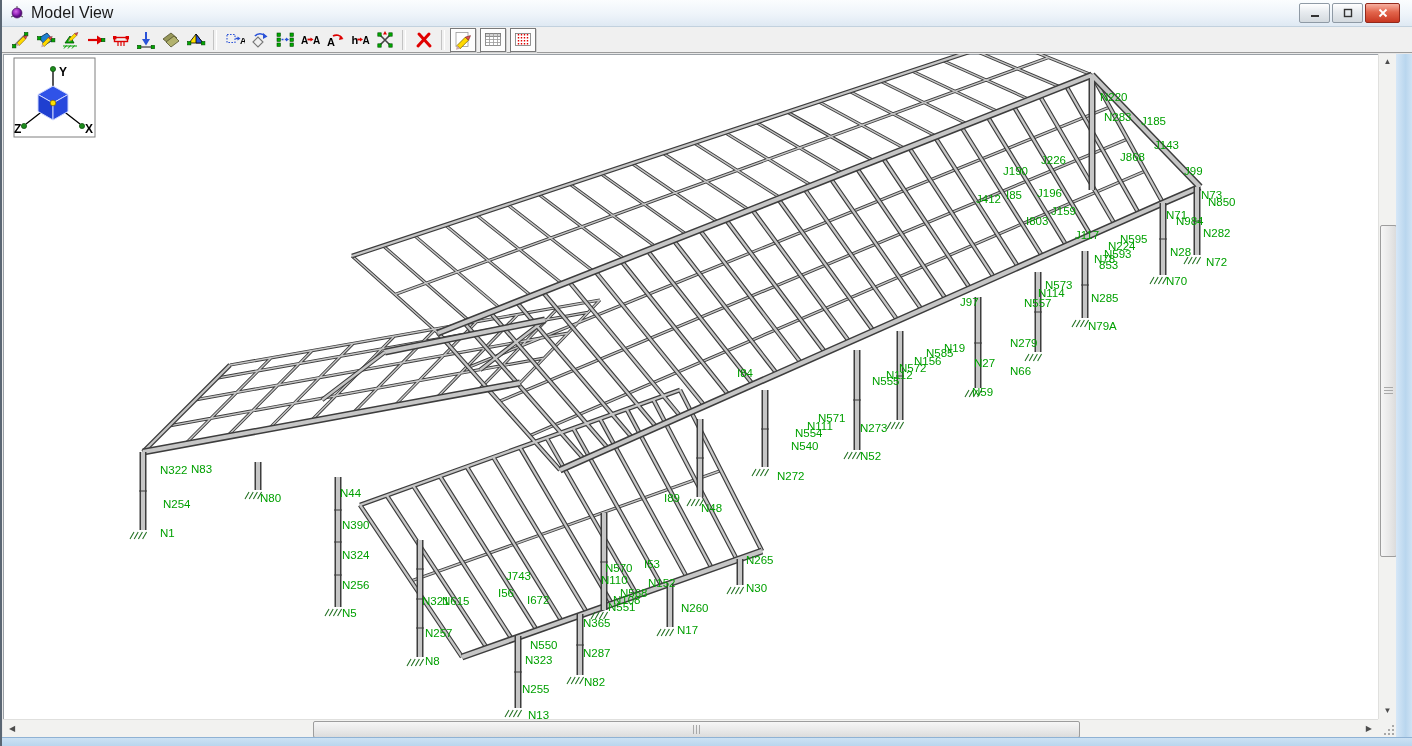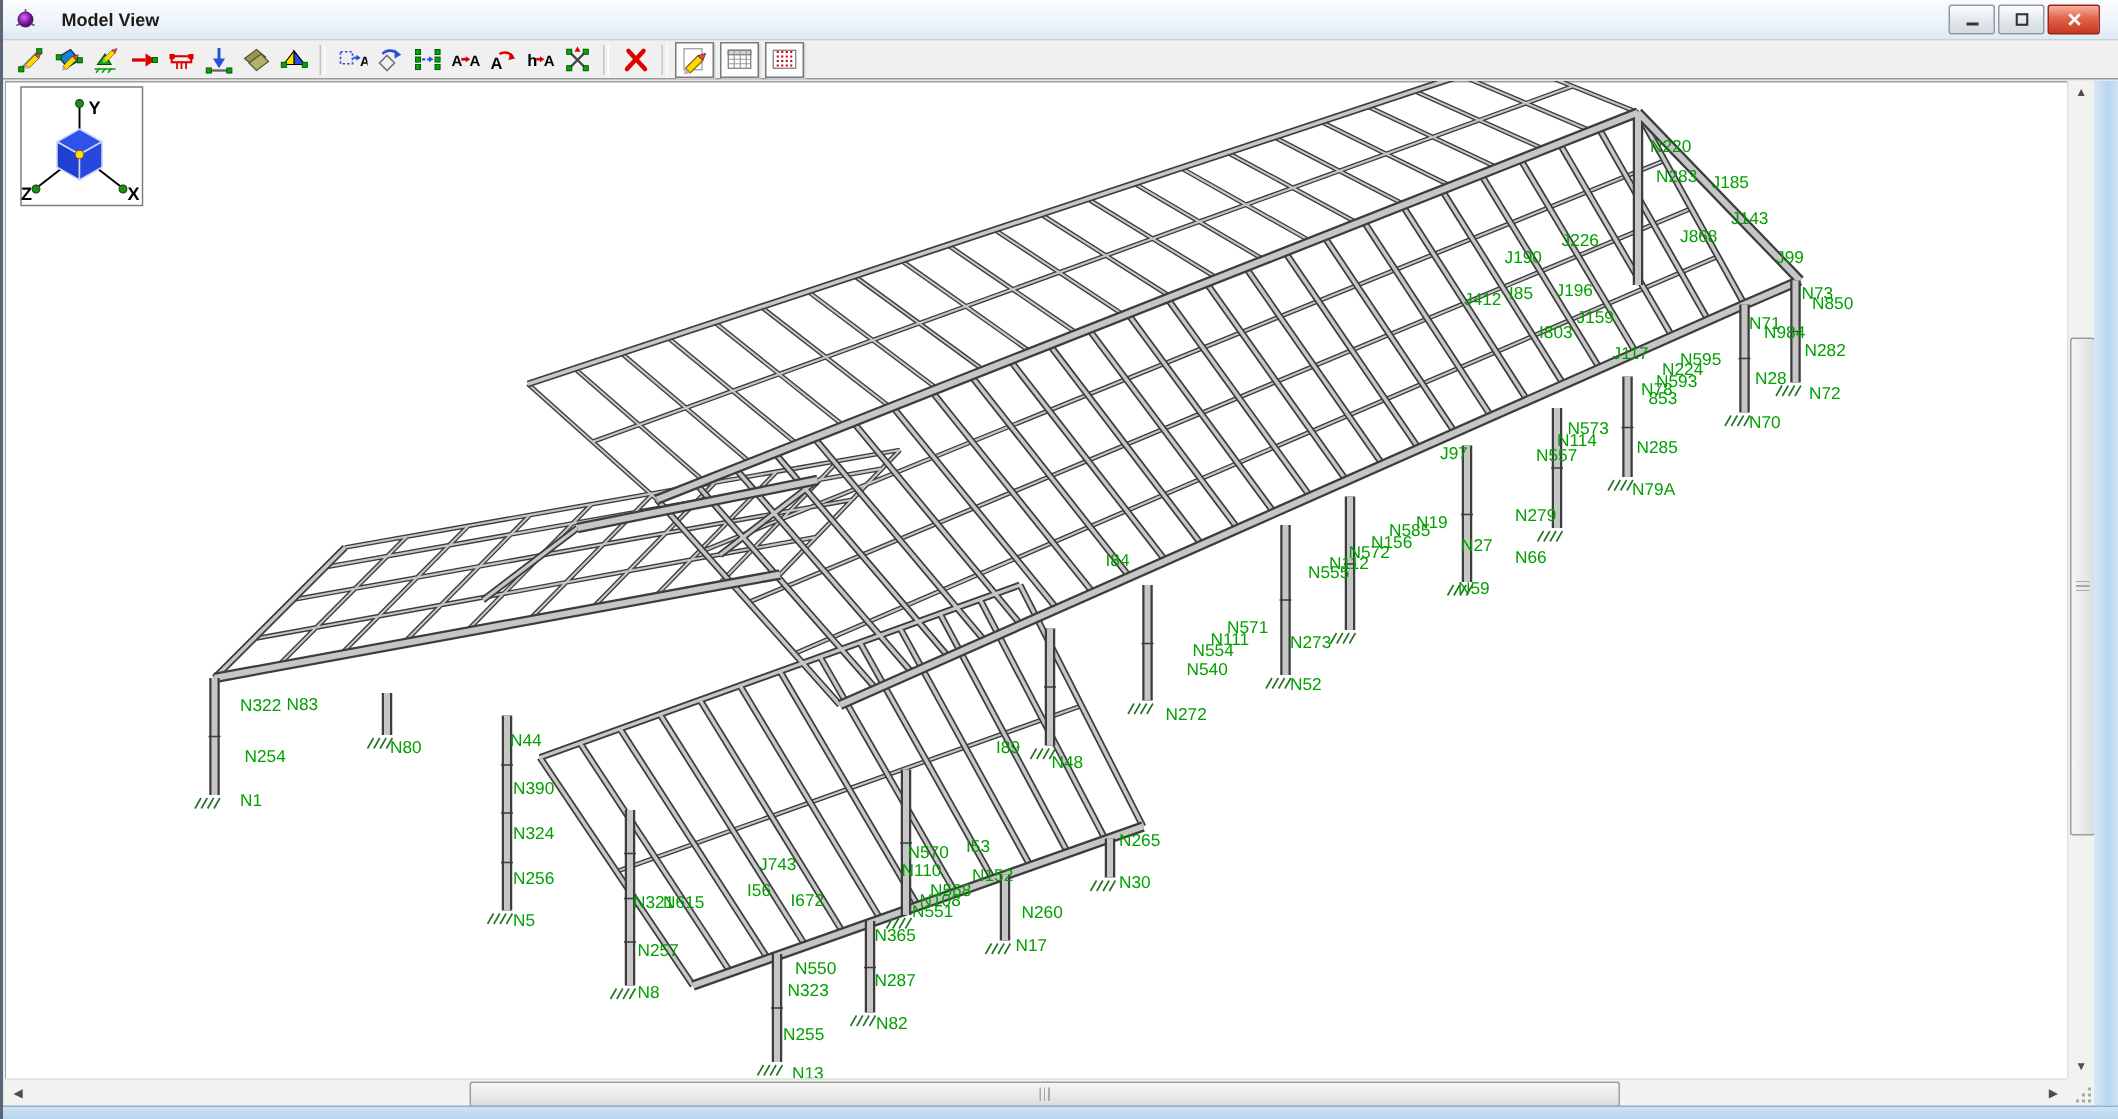--- a/index.html
+++ b/index.html
@@ -4,21 +4,21 @@
 <style>
   html,body{margin:0;padding:0;background:#e8e8e8;}
   body{width:1412px;height:746px;position:relative;overflow:hidden;
        font-family:"Liberation Sans",sans-serif;-webkit-font-smoothing:none;}
   
   #left-edge{position:absolute;left:0;top:0;width:2px;height:746px;background:#5a6673;}
   #titlebar{position:absolute;left:2px;top:0;width:1410px;height:26px;
     background:linear-gradient(#fbfdfe,#eef4fa 55%,#dfe9f3);
     border-bottom:1px solid #c2d1de;display:flex;align-items:center;}
   #title-icon{margin-left:7px;width:16px;height:16px;}
-  #title-text{margin-left:16px;font-size:12px;color:#1b1b1b;font-weight:bold;}
+  #title-text{margin-left:6px;font-size:16px;color:#1b1b1b;}
   #win-buttons{position:absolute;right:12px;top:3px;display:flex;gap:2px;}
   .winbtn{width:29px;height:18px;border:1px solid #8f9aa5;border-radius:2px;
     background:linear-gradient(#ffffff,#e7ebef 45%,#d4dadf);display:flex;align-items:center;justify-content:center;}
   .winbtn.close{width:33px;border:1px solid #93291c;
     background:linear-gradient(#f7b0a0,#e2654c 45%,#c93822);}
   
   #toolbar{position:absolute;left:2px;top:27px;width:1410px;height:26px;background:#f0f0f0;
     border-bottom:1px solid #9b9b9b;display:flex;align-items:center;padding-left:6px;box-sizing:border-box;}
   .tbtn{width:25px;height:23px;display:flex;align-items:center;justify-content:center;}
   .tbtn.boxed{width:24px;height:22px;border:1px solid #7a7a7a;background:#fdfdfd;

